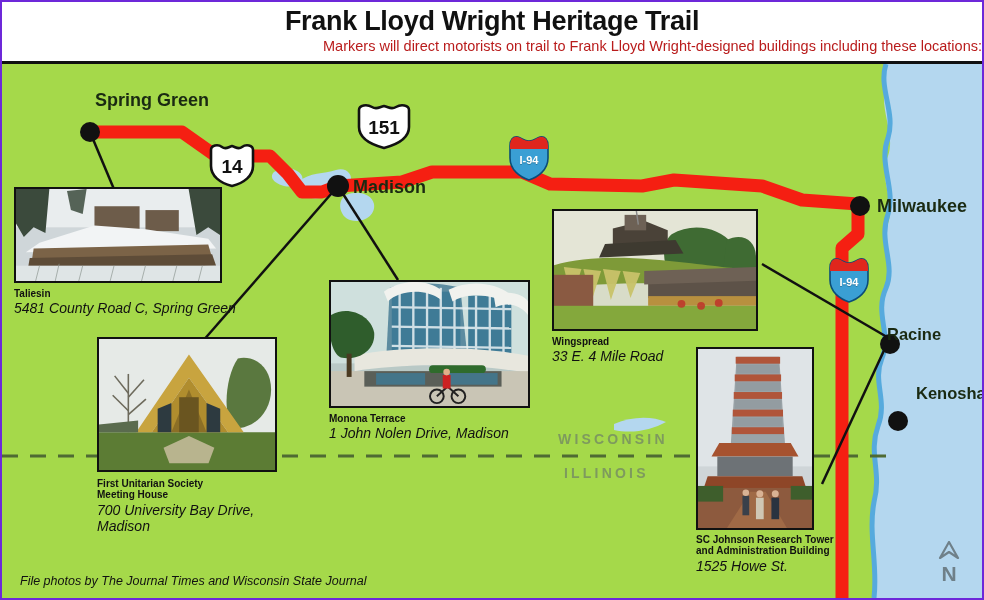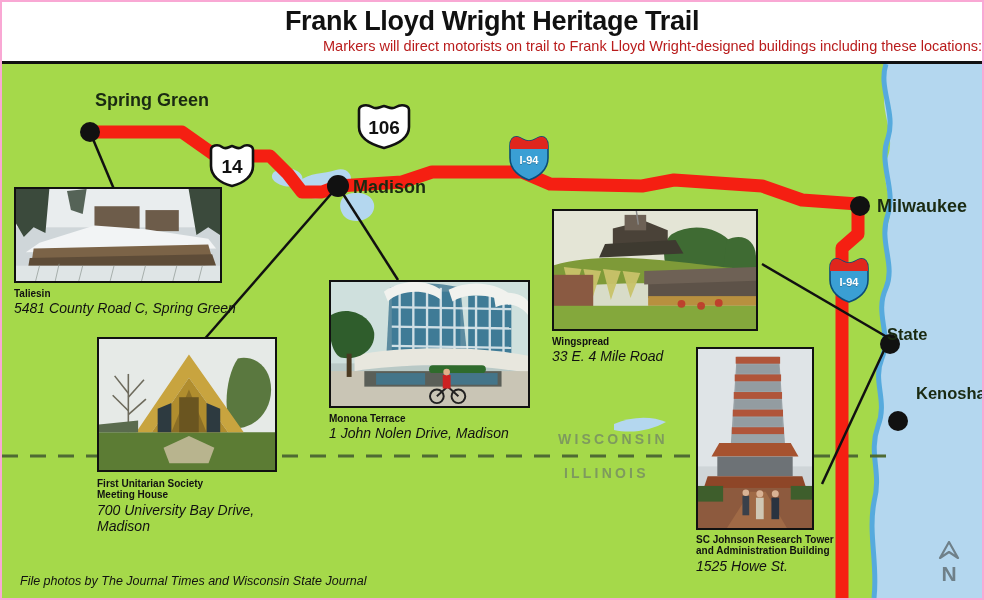--- a/index.html
+++ b/index.html
@@ -1,18 +1,18 @@
 <!DOCTYPE html>
 <html><head>
 <meta charset="utf-8">
 <style>
   html,body{margin:0;padding:0;background:#fff;}
   body{font-family:"Liberation Sans",sans-serif;}
   #page{position:relative;width:984px;height:600px;overflow:hidden;background:#fff;
-        border:2px solid #f9a8d4;box-sizing:border-box;}
+        border:2px solid #6d28d9;box-sizing:border-box;}
 
   
   #header{position:absolute;left:0;top:0;width:100%;height:62px;background:#fff;
           border-bottom:3px solid #111;box-sizing:border-box;text-align:center;}
   #title{font-size:27px;font-weight:bold;letter-spacing:-0.3px;color:#111;
          margin:5px 0 0 0;line-height:1.05;font-family:"Liberation Sans",sans-serif;}
   #subtitle{font-size:14.5px;color:#b91c1c;margin-top:4px;line-height:1.1;text-align:right;}
 
   
   #map{position:absolute;left:0;top:62px;width:980px;height:534px;background:#a5d94a;overflow:hidden;}
@@ -120,37 +120,37 @@
           <circle cx="858" cy="142" r="10"></circle>
           <circle cx="888" cy="280" r="10"></circle>
           <circle cx="896" cy="357" r="10"></circle>
         </g>
       </g>
     </svg>
 
     <div class="city-label big" style="left:93px;top:26px;">Spring Green</div>
     <div class="city-label big" style="left:351px;top:113px;">Madison</div>
     <div class="city-label big" style="left:875px;top:132px;">Milwaukee</div>
-    <div class="city-label" style="left:885px;top:261px;">State</div>
+    <div class="city-label" style="left:885px;top:261px;">Racine</div>
     <div class="city-label" style="left:900px;top:320px;margin-left:14px;">Kenosha</div>
 
     <div class="shield us-shield" style="left:204px;top:78px;width:52px;height:46px;">
       <svg viewBox="0 0 52 46" style="position:absolute;left:0;top:0;width:100%;height:100%;">
         <path d="M5,8 C5,3 12,2 16,5 C20,8 22,5 26,4 C30,5 32,8 36,5 C40,2 47,3 47,8
                  L47,24 C47,34 38,41 26,44 C14,41 5,34 5,24 Z" fill="#fff" stroke="#111" stroke-width="2.6"></path>
       </svg>
       <span class="num">14</span>
     </div>
 
     <div class="shield us-shield" style="left:352px;top:38px;width:60px;height:48px;">
       <svg viewBox="0 0 60 48" style="position:absolute;left:0;top:0;width:100%;height:100%;">
         <path d="M5,8 C5,3 13,2 18,5 C23,8 25,5 30,4 C35,5 37,8 42,5 C47,2 55,3 55,8
                  L55,25 C55,35 45,42 30,46 C15,42 5,35 5,25 Z" fill="#fff" stroke="#111" stroke-width="2.6"></path>
       </svg>
-      <span class="num">106</span>
+      <span class="num">151</span>
     </div>
 
     <div class="shield i-shield" style="left:504px;top:68px;width:46px;height:50px;">
       <svg viewBox="0 0 46 50" style="position:absolute;left:0;top:0;width:100%;height:100%;">
         <path d="M4,14 C4,8 7,4 12,5 C16,6 18,9 23,9 C28,9 30,6 34,5 C39,4 42,8 42,14
                  L42,26 C42,38 32,45 23,48 C14,45 4,38 4,26 Z" fill="#3a9fd4" stroke="#0b4c78" stroke-width="1.6"></path>
         <path d="M4,14 C4,8 7,4 12,5 C16,6 18,9 23,9 C28,9 30,6 34,5 C39,4 42,8 42,14
                  L42,17 L4,17 Z" fill="#e0261d"></path>
       </svg>
       <span class="num">I-94</span>

